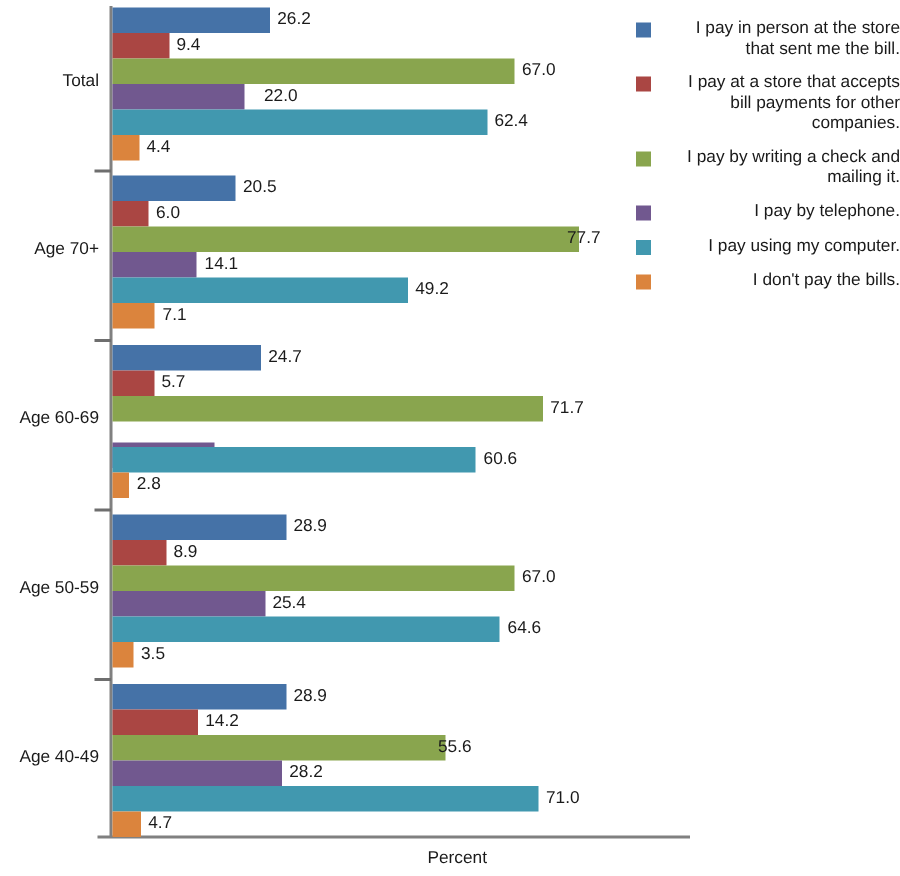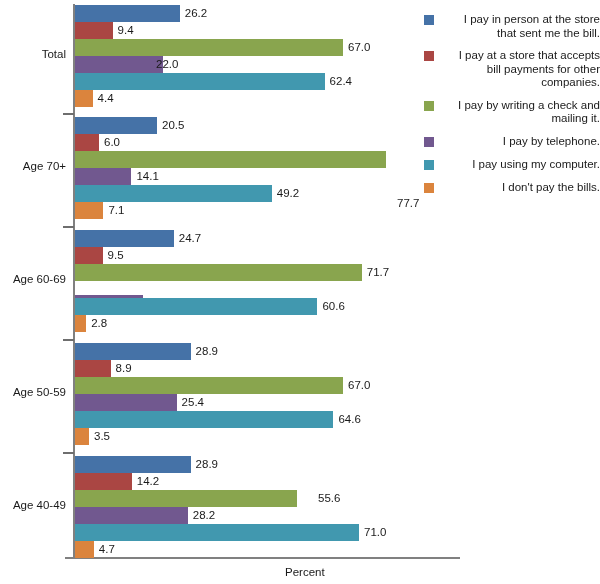--- a/index.html
+++ b/index.html
@@ -169,21 +169,21 @@
             <div class="bar-row" style="top: 17px;">
               <div class="bar" style="width: 37.6px; background: rgb(170, 70, 67);"></div>
               <div class="bar-value" style="left: 37.6px;">9.4</div>
             </div>
             <div class="bar-row" style="top: 34px;">
               <div class="bar" style="width: 268px; background: rgb(137, 165, 78);"></div>
               <div class="bar-value" style="left: 268px;">67.0</div>
             </div>
             <div class="bar-row" style="top: 51px;">
               <div class="bar" style="width: 88px; background: rgb(113, 88, 143);"></div>
-              <div class="bar-value" style="left: 76px;">22.0</div>
+              <div class="bar-value" style="left: 96px;">22.0</div>
             </div>
             <div class="bar-row" style="top: 68px;">
               <div class="bar" style="width: 249.6px; background: rgb(65, 152, 175);"></div>
               <div class="bar-value" style="left: 249.6px;">62.4</div>
             </div>
             <div class="bar-row" style="top: 85px;">
               <div class="bar" style="width: 17.6px; background: rgb(219, 132, 61);"></div>
               <div class="bar-value" style="left: 17.6px;">4.4</div>
             </div>
           </div>
@@ -196,21 +196,21 @@
             <div class="bar-row" style="top: 0px;">
               <div class="bar" style="width: 82px; background: rgb(69, 114, 167);"></div>
               <div class="bar-value" style="left: 82px;">20.5</div>
             </div>
             <div class="bar-row" style="top: 17px;">
               <div class="bar" style="width: 24px; background: rgb(170, 70, 67);"></div>
               <div class="bar-value" style="left: 24px;">6.0</div>
             </div>
             <div class="bar-row" style="top: 34px;">
               <div class="bar" style="width: 310.8px; background: rgb(137, 165, 78);"></div>
-              <div class="bar-value" style="left: 317px; margin-top: 44px;">77.7</div>
+              <div class="bar-value" style="left: 298px;">77.7</div>
             </div>
             <div class="bar-row" style="top: 51px;">
               <div class="bar" style="width: 56.4px; background: rgb(113, 88, 143);"></div>
               <div class="bar-value" style="left: 56.4px;">14.1</div>
             </div>
             <div class="bar-row" style="top: 68px;">
               <div class="bar" style="width: 196.8px; background: rgb(65, 152, 175);"></div>
               <div class="bar-value" style="left: 196.8px;">49.2</div>
             </div>
             <div class="bar-row" style="top: 85px;">
@@ -223,21 +223,21 @@
           <div class="group-label-wrap">
             <div class="group-label" style="top: 43px; padding-left: 34px;">Age 60-69</div>
           </div>
           <div class="bars">
             <div class="bar-row" style="top: 0px;">
               <div class="bar" style="width: 98.8px; background: rgb(69, 114, 167);"></div>
               <div class="bar-value" style="left: 98.8px;">24.7</div>
             </div>
             <div class="bar-row" style="top: 17px;">
               <div class="bar" style="width: 27.6px; background: rgb(170, 70, 67);"></div>
-              <div class="bar-value" style="left: 27.6px;">9.5</div>
+              <div class="bar-value" style="left: 27.6px;">5.7</div>
             </div>
             <div class="bar-row" style="top: 34px;">
               <div class="bar" style="width: 286.8px; background: rgb(137, 165, 78);"></div>
               <div class="bar-value" style="left: 286.8px;">71.7</div>
             </div>
             <div class="bar-row" style="top: 65px;">
               <div class="bar" style="width: 68px; background: rgb(113, 88, 143);"></div>
               <div class="bar-value" style="left: 68px;">17.0</div>
             </div>
             <div class="bar-row" style="top: 68px;">
@@ -289,21 +289,21 @@
             <div class="bar-row" style="top: 0px;">
               <div class="bar" style="width: 115.6px; background: rgb(69, 114, 167);"></div>
               <div class="bar-value" style="left: 115.6px;">28.9</div>
             </div>
             <div class="bar-row" style="top: 17px;">
               <div class="bar" style="width: 56.8px; background: rgb(170, 70, 67);"></div>
               <div class="bar-value" style="left: 56.8px;">14.2</div>
             </div>
             <div class="bar-row" style="top: 34px;">
               <div class="bar" style="width: 222.4px; background: rgb(137, 165, 78);"></div>
-              <div class="bar-value" style="left: 238px;">55.6</div>
+              <div class="bar-value" style="left: 212px;">55.6</div>
             </div>
             <div class="bar-row" style="top: 51px;">
               <div class="bar" style="width: 112.8px; background: rgb(113, 88, 143);"></div>
               <div class="bar-value" style="left: 112.8px;">28.2</div>
             </div>
             <div class="bar-row" style="top: 68px;">
               <div class="bar" style="width: 284px; background: rgb(65, 152, 175);"></div>
               <div class="bar-value" style="left: 284px;">71.0</div>
             </div>
             <div class="bar-row" style="top: 85px; padding-left: 28px;">

